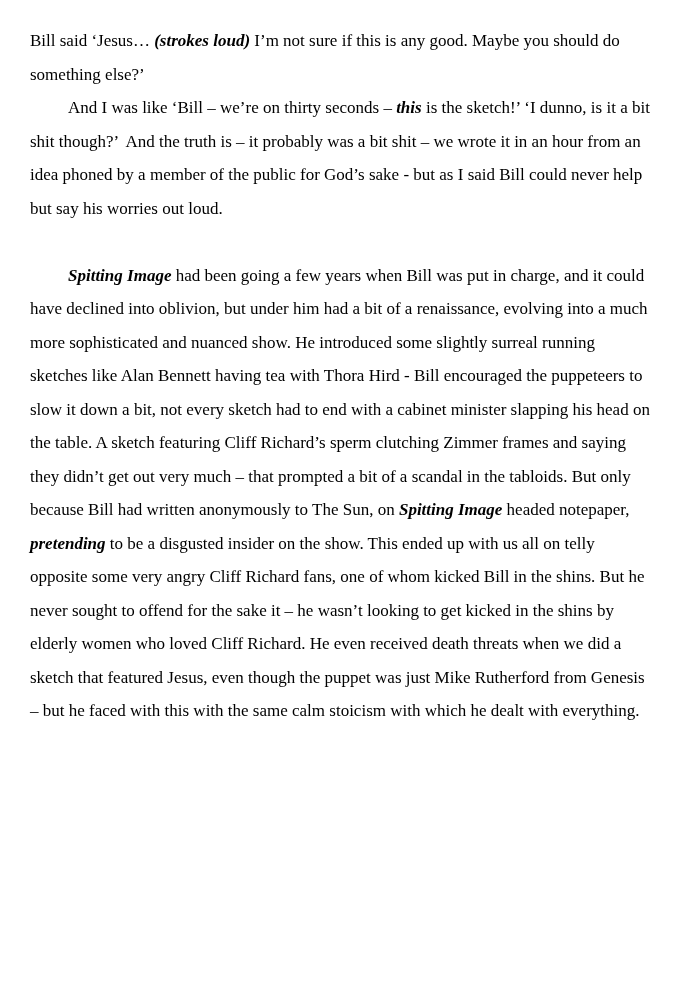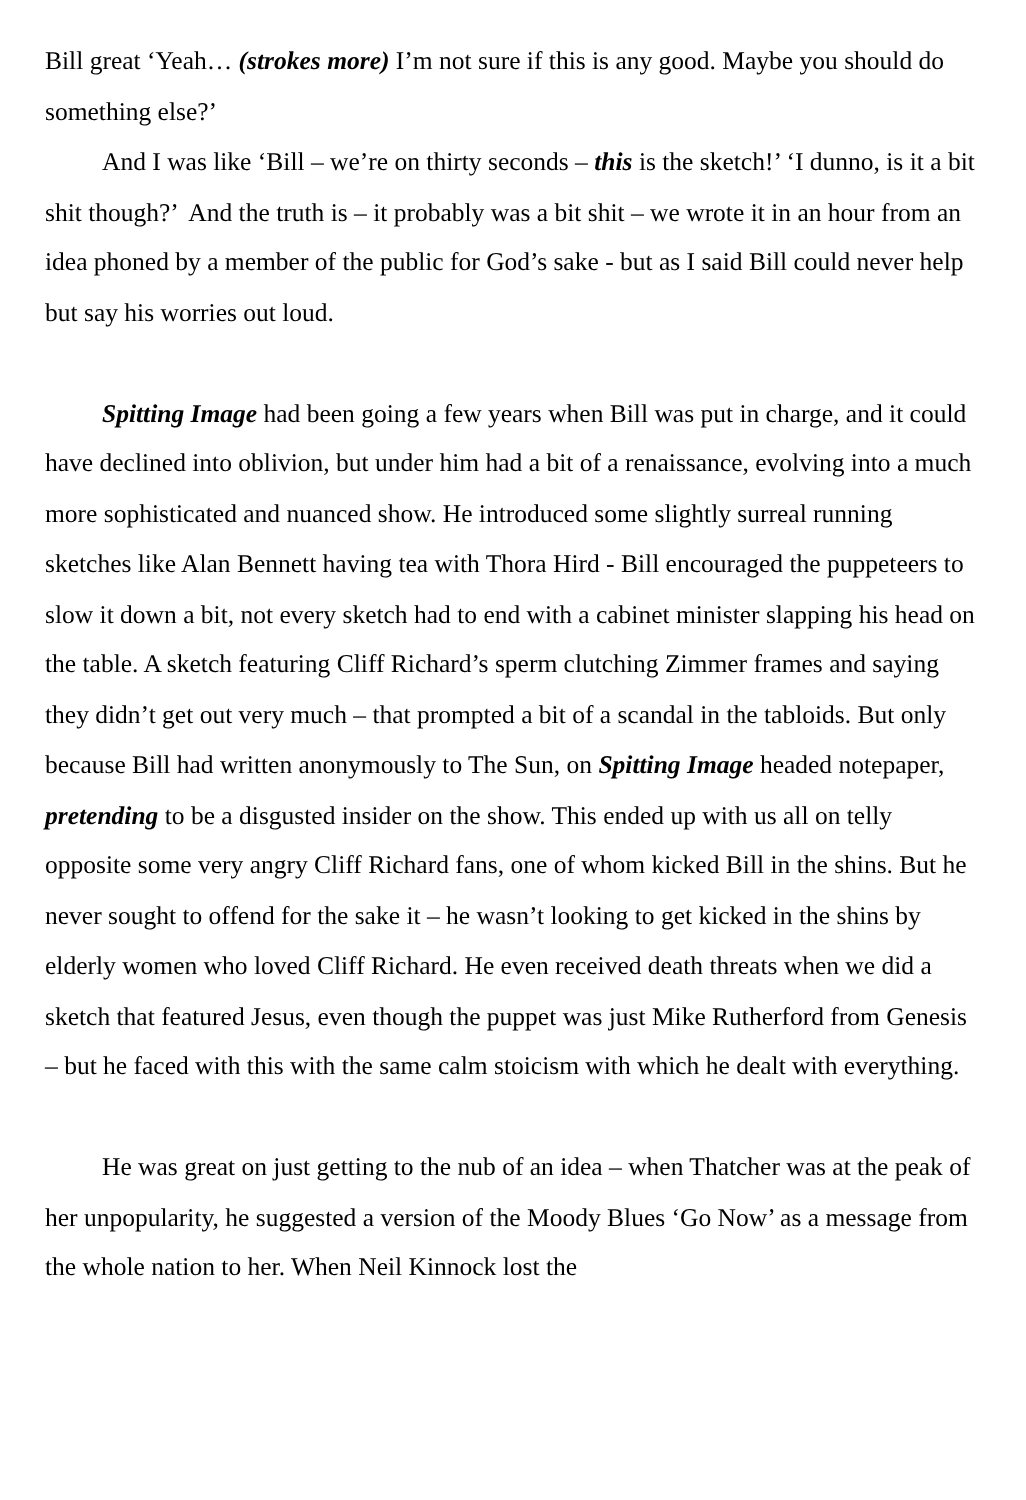--- a/index.html
+++ b/index.html
@@ -34,18 +34,17 @@
   }
   .normal { font-style: normal; font-weight: normal; }
   .italic { font-style: italic; font-weight: bold; }
   .bold-italic { font-style: italic; font-weight: bold; }
 </style>
 </head>
 <body>
 
 <div class="page">
   <div class="text-body">
-      <p class="para"><span class="normal">Bill great ‘Yeah… </span><span class="bold-italic">(strokes more)</span><span class="normal"> I’m not sure if this is any good. Maybe you should do something else?’</span></p>
+      <p class="para"><span class="normal">Bill said ‘Jesus… </span><span class="bold-italic">(strokes loud)</span><span class="normal"> I’m not sure if this is any good. Maybe you should do something else?’</span></p>
       <p class="para indent"><span class="normal">And I was like ‘Bill – we’re on thirty seconds – </span><span class="italic">this</span><span class="normal"> is the sketch!’ ‘I dunno, is it a bit shit though?’  And the truth is – it probably was a bit shit – we wrote it in an hour from an idea phoned by a member of the public for God’s sake - but as I said Bill could never help but say his worries out loud.</span></p>
       <p class="para indent space-before"><span class="italic">Spitting Image</span><span class="normal"> had been going a few years when Bill was put in charge, and it could have declined into oblivion, but under him had a bit of a renaissance, evolving into a much more sophisticated and nuanced show. He introduced some slightly surreal running sketches like Alan Bennett having tea with Thora Hird - Bill encouraged the puppeteers to slow it down a bit, not every sketch had to end with a cabinet minister slapping his head on the table. A sketch featuring Cliff Richard’s sperm clutching Zimmer frames and saying they didn’t get out very much – that prompted a bit of a scandal in the tabloids. But only because Bill had written anonymously to The Sun, on </span><span class="italic">Spitting Image</span><span class="normal"> headed notepaper, </span><span class="italic">pretending</span><span class="normal"> to be a disgusted insider on the show. This ended up with us all on telly opposite some very angry Cliff Richard fans, one of whom kicked Bill in the shins. But he never sought to offend for the sake it – he wasn’t looking to get kicked in the shins by elderly women who loved Cliff Richard. He even received death threats when we did a sketch that featured Jesus, even though the puppet was just Mike Rutherford from Genesis – but he faced with this with the same calm stoicism with which he dealt with everything.</span></p>
-      <p class="para indent space-before"><span class="normal">He was great on just getting to the nub of an idea – when Thatcher was at the peak of her unpopularity, he suggested a version of the Moody Blues ‘Go Now’ as a message from the whole nation to her. When Neil Kinnock lost the</span></p>
     </div>
 </div>
 
 </body></html>

